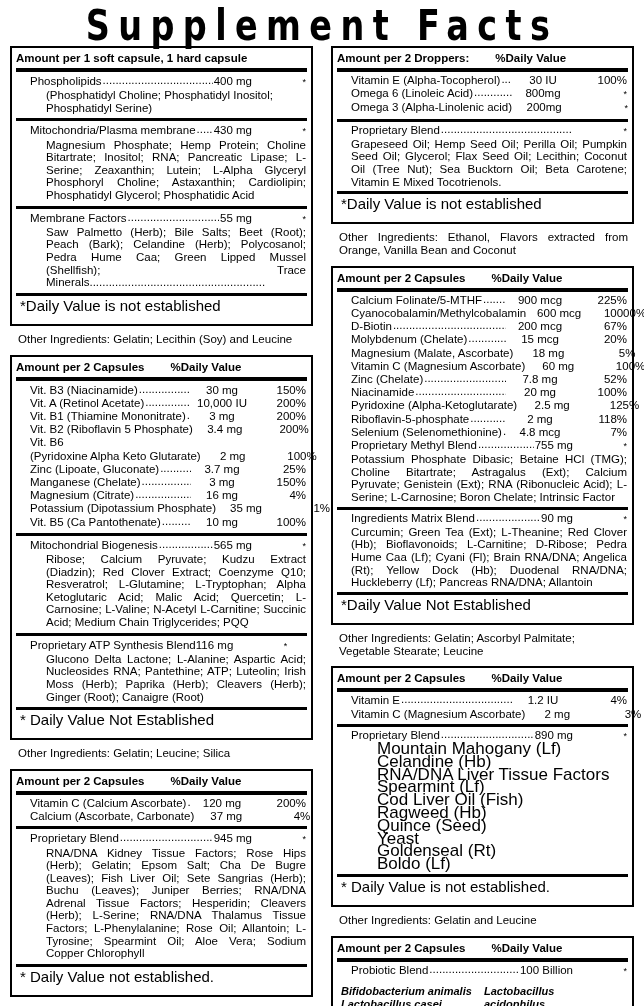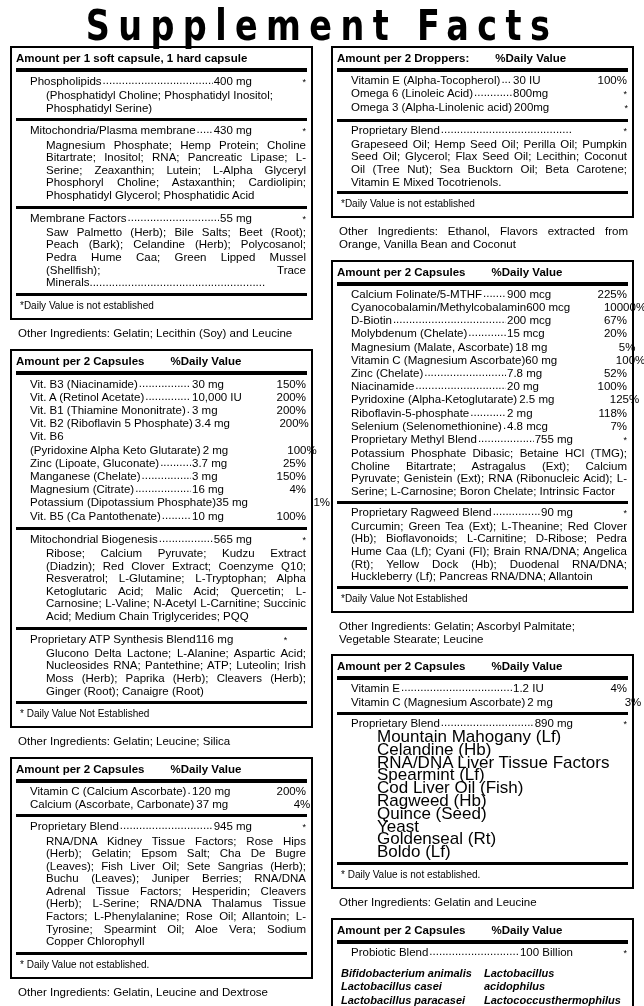--- a/index.html
+++ b/index.html
@@ -66,21 +66,21 @@
     letter-spacing:0px;
     position:relative;
     top:-1px;
   }
   .row .dots::before{
     content:"........................................................................................................";
     display:block;
     white-space:nowrap;
   }
   .row .nodots{flex:1 1 auto;}
-  .row .amt{flex:0 0 auto;text-align:left;}
+  .row .amt{flex:0 0 auto;text-align:center;}
   .row .dv{flex:0 0 auto;width:54px;text-align:right;}
   .row .dv.star{font-size:9px;vertical-align:super;}
 
   .amt-w{display:inline-block;width:60px;}
   .amt-w2{display:inline-block;width:66px;}
 
   
   .blendbody{
     font-size:11.5px;line-height:12.6px;
     text-align:justify;
@@ -88,22 +88,22 @@
     padding-left:16px;
     margin-top:0;
   }
   .blendbody.nojust{text-align:left;}
   .blendlist{
     font-size:17px;line-height:12.8px;
     padding-left:26px;
   }
 
   .footnote{
-    font-size:10px;line-height:13px;
-    padding:3px 5px 6px 8px;
+    font-size:15px;line-height:13px;
+    padding:3px 5px 12px 8px;
   }
 
   .other{
     font-size:11.5px;line-height:12.8px;
     padding:7px 6px 9px 8px;
     text-align:justify;
   }
   .other.nj{text-align:left;}
 
   
@@ -440,21 +440,21 @@
             <span class="amt">755 mg</span>
             <span class="dv star">*</span>
           </div>
           <div class="blendbody" style="padding-left:0;">Potassium Phosphate Dibasic; Betaine HCl (TMG); Choline Bitartrate; Astragalus (Ext); Calcium Pyruvate; Genistein (Ext); RNA (Ribonucleic Acid); L-Serine; L-Carnosine; Boron Chelate; Intrinsic Factor</div>
         </div>
 
         <div class="rule-med"></div>
 
         <div class="sect tight">
           <div class="row">
-            <span class="nm">Proprietary Ragweed Blend</span>
+            <span class="nm">Ingredients Matrix Blend</span>
             <span class="dots"></span>
             <span class="amt">90 mg</span>
             <span class="dv star">*</span>
           </div>
           <div class="blendbody" style="padding-left:0;">Curcumin; Green Tea (Ext); L-Theanine; Red Clover (Hb); Bioflavonoids; L-Carnitine; D-Ribose; Pedra Hume Caa (Lf); Cyani (Fl); Brain RNA/DNA; Angelica (Rt); Yellow Dock (Hb); Duodenal RNA/DNA; Huckleberry (Lf); Pancreas RNA/DNA; Allantoin</div>
         </div>
 
         <div class="rule-med"></div>
         <div class="footnote">*Daily Value Not Established</div>
       </div>

